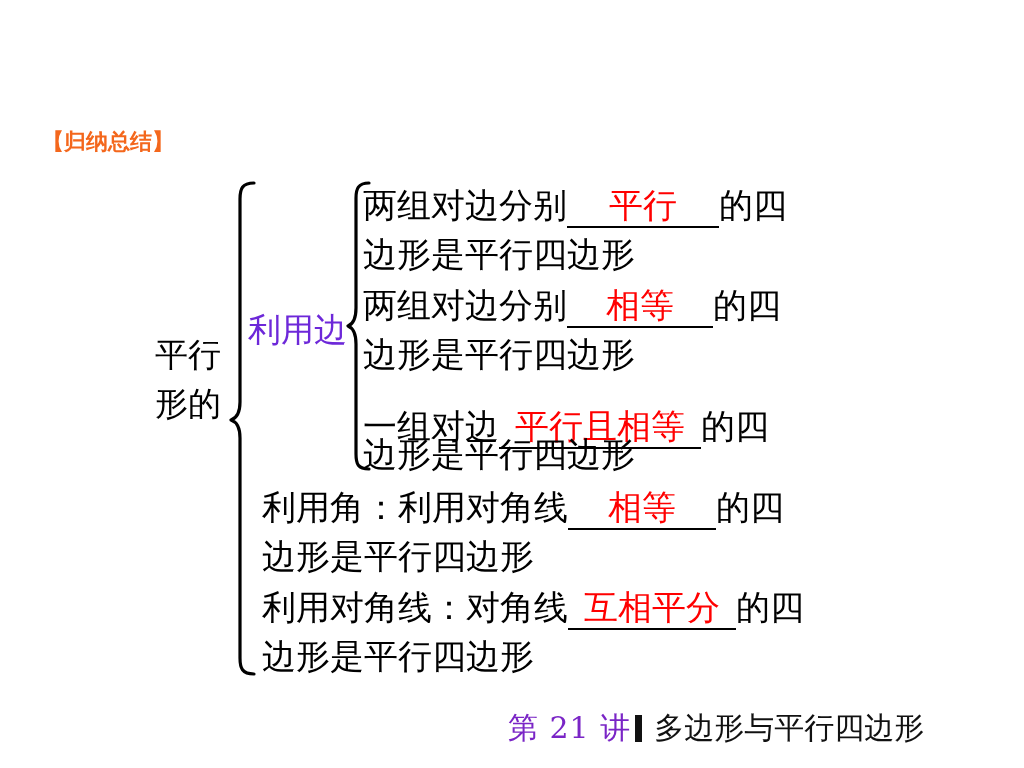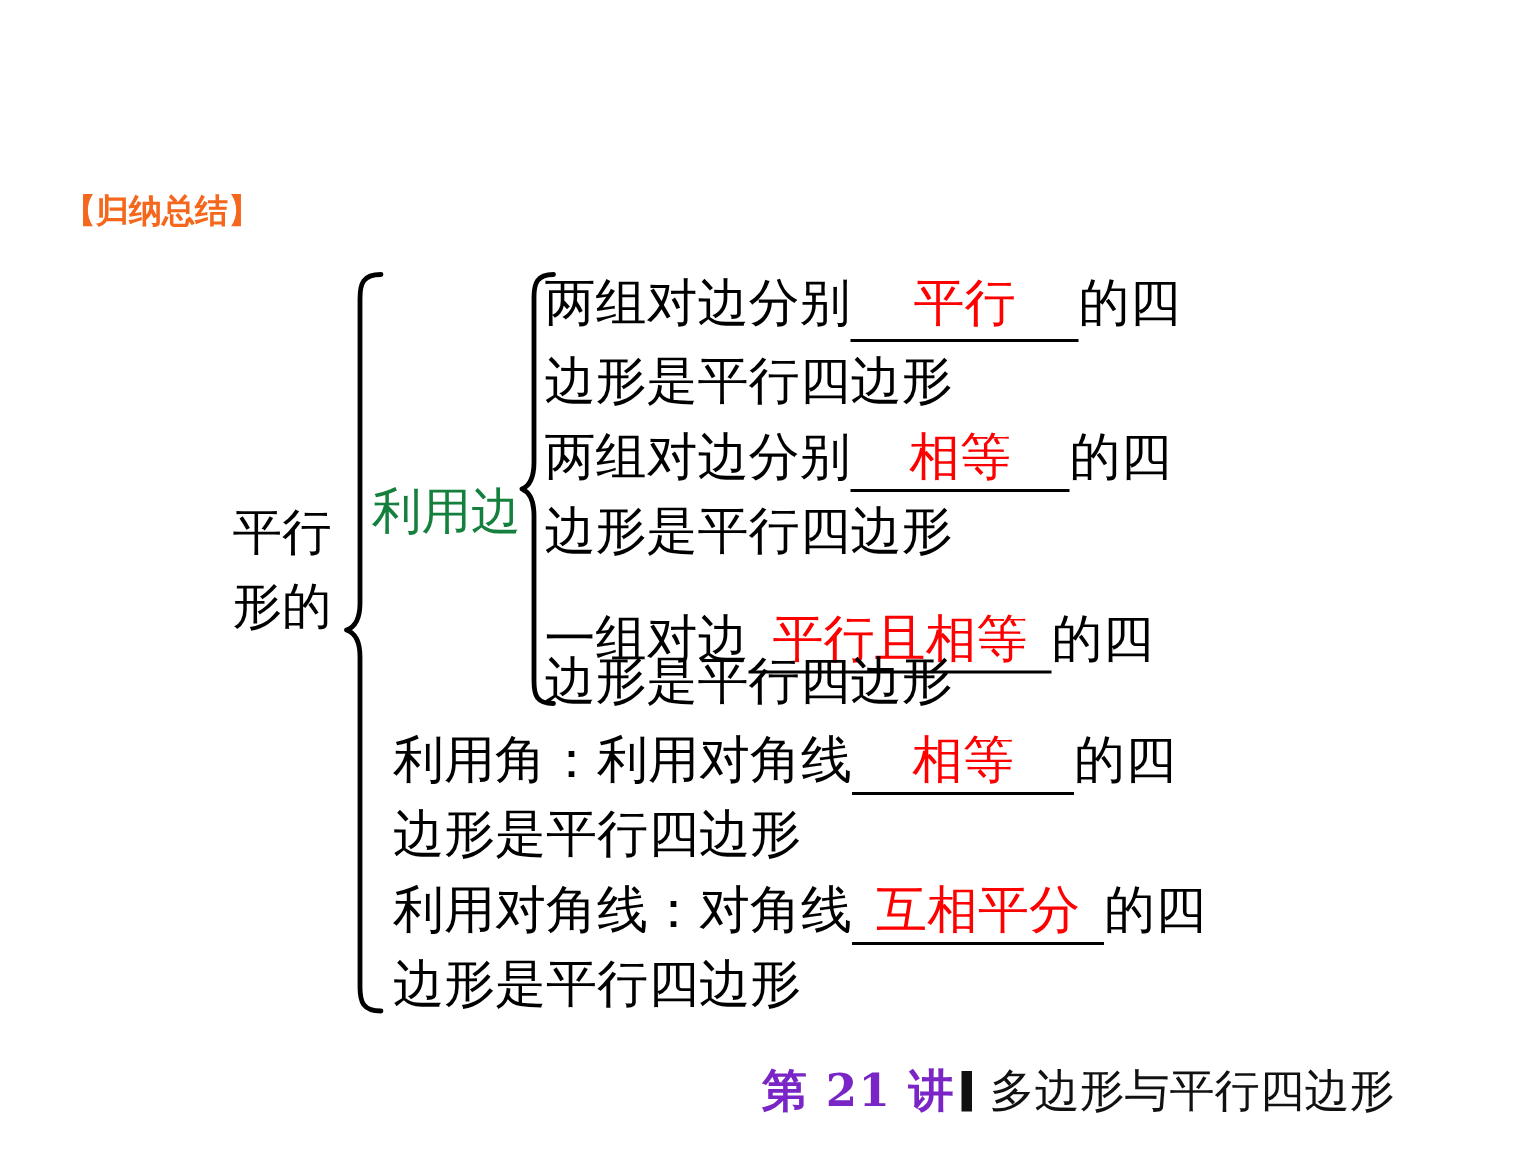--- a/index.html
+++ b/index.html
@@ -52,23 +52,22 @@
   }
   #root-label .rl-line { display: block; }
 
   
   #branch-side-label {
     position: absolute;
     left: 248px;
     top: 305px;
     font-size: 33px;
     line-height: 49px;
-    color: #15803d;
+    color: #6d28d9;
     white-space: nowrap;
-    margin-top: 11px;
   }
 
   
   .brace-svg {
     position: absolute;
     overflow: visible;
   }
   #outer-brace { left: 228px; top: 180px; }
   #inner-brace { left: 345px; top: 180px; }
 
@@ -99,21 +98,21 @@
     position: absolute;
     left: 508px;
     top: 706px;
     width: 516px;
     font-size: 30px;
     line-height: 43px;
     white-space: normal;
   }
   #footer-lecture {
     color: #7A25C6;
-    font-weight: bold;
+    font-weight: normal;
     letter-spacing: 1px;
   }
   #footer-bar {
     display: inline-block;
     width: 7px;
     height: 27px;
     background: #111111;
     vertical-align: -4px;
     margin: 0 12px 0 4px;
   }
@@ -139,21 +138,21 @@
              C9 242 12 248 12 258 L12 478 C12 488 14 494 26 494" fill="none" stroke="#000000" stroke-width="3.2" stroke-linecap="round" stroke-linejoin="round"></path>
   </svg>
 
   <div id="branch-side-label">利用边</div>
 
   <svg id="inner-brace" class="brace-svg" width="30" height="292" viewBox="0 0 30 292">
     <path d="M24 3 C13 3 11 9 11 18 L11 128 C11 138 8 144 3 146
              C8 148 11 154 11 164 L11 274 C11 284 13 289 24 289" fill="none" stroke="#000000" stroke-width="3.2" stroke-linecap="round" stroke-linejoin="round"></path>
   </svg>
 
-  <div class="stmt-line" style="left:363px; top:185px;font-family:Liberation Mono, monospace;">
+  <div class="stmt-line" style="left:363px; top:185px;">
     <span>两组对边分别</span><span class="blank pad-wide">平行</span><span>的四</span>
   </div>
   <div class="stmt-line" style="left:363px; top:234px;">边形是平行四边形</div>
 
   <div class="stmt-line" style="left:363px; top:285px;">
     <span>两组对边分别</span><span class="blank pad-mid">相等</span><span>的四</span>
   </div>
   <div class="stmt-line" style="left:363px; top:334px;">边形是平行四边形</div>
 
   <div class="stmt-line" style="left:363px; top:406px;">

